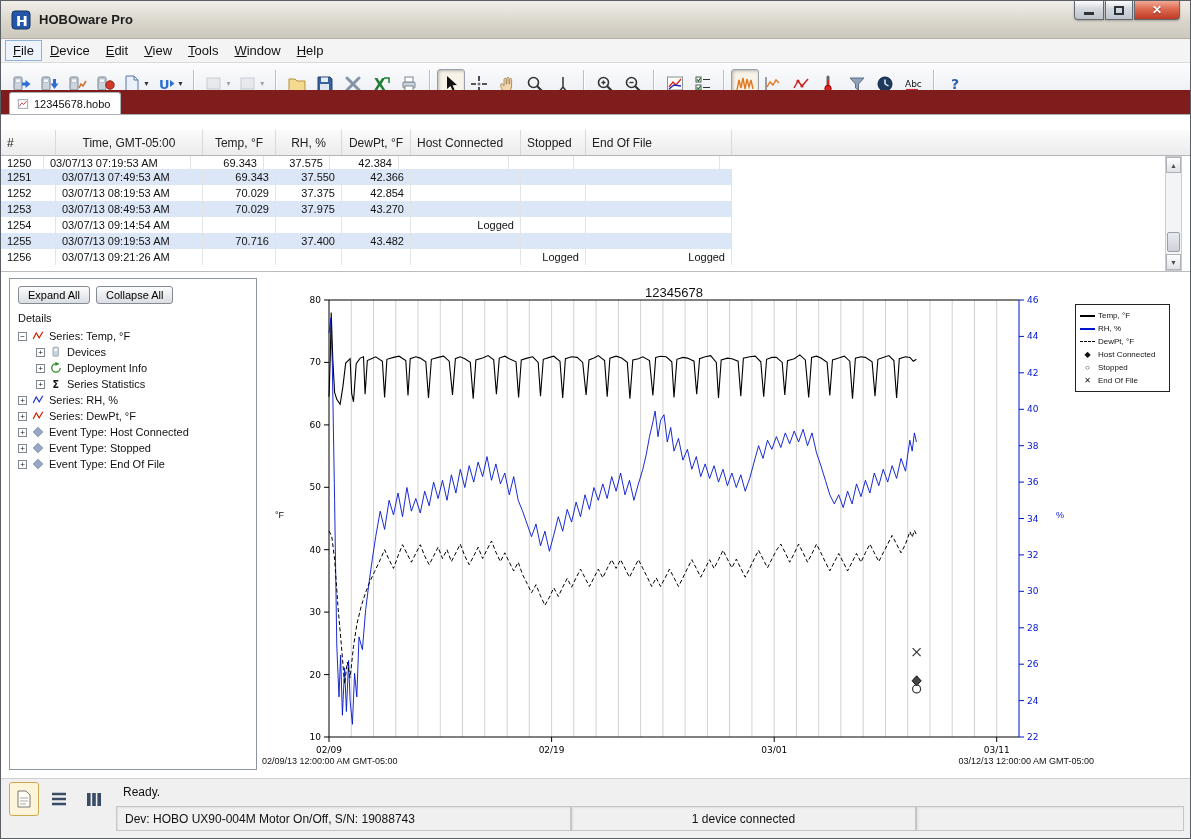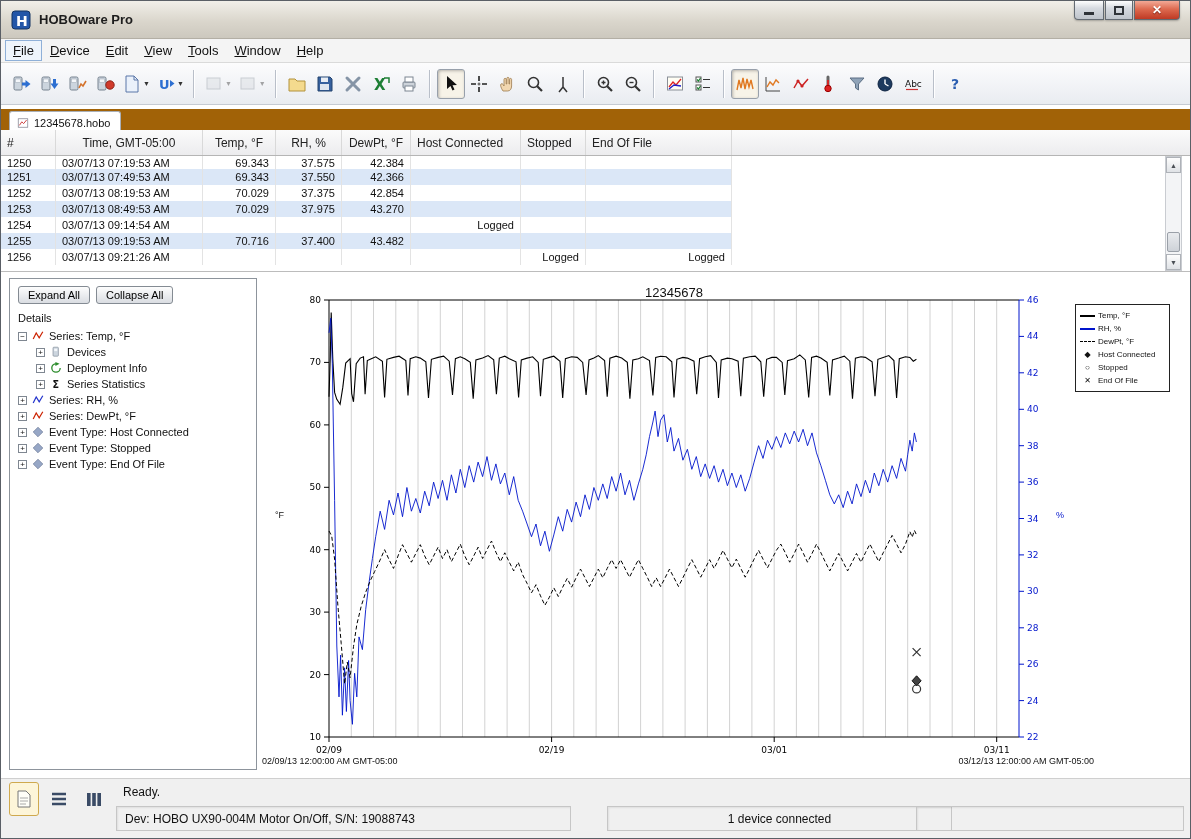--- a/index.html
+++ b/index.html
@@ -36,21 +36,21 @@
     display:flex; align-items:center; padding:0 6px; }
   .tsep { width:0; height:28px; border-left:1px solid #b9bfc9; border-right:1px solid #fff; margin:0 6px; }
   .tbtn { height:30px; min-width:28px; padding:0 2px; display:flex; align-items:center; justify-content:center;
     border:1px solid transparent; border-radius:3px; }
   .tbtn svg { width:20px; height:20px; display:block; }
   .tbtn .caret { font-size:7px; color:#333; margin-left:1px; }
   .tbtn.pressed { border-color:#98a0ab; background:#f7f3e8; box-shadow:inset 1px 1px 3px rgba(60,60,60,.35); }
   .tbtn.disabled { opacity:.42; }
 
   
-  .tabbar { position:absolute; top:108px; left:0; right:0; height:25px; background:#a16207; border-bottom:1px solid #aab0b8;text-decoration:underline; }
+  .tabbar { position:absolute; top:89px; left:0; right:0; height:25px; background:#7f1d1d; border-bottom:1px solid #aab0b8;text-decoration:underline; }
   .tab { position:absolute; left:8px; bottom:0; height:22px; display:flex; align-items:center; gap:5px;
     padding:0 10px 0 7px; background:#fff; border:1px solid #aab0b8; border-bottom:none;
     border-radius:3px 3px 0 0; font-size:11px; }
   .tab svg { width:12px; height:12px; display:block; }
 
   
   .table-area { position:absolute; top:129px; left:0; right:0; height:141px; background:#fff; }
   .thead { display:flex; height:26px; background:linear-gradient(#fbfbfb,#ececee);
     border-bottom:1px solid #b5b5b5; font-size:12px; color:#222; }
   .th { display:flex; align-items:center; padding:0 6px; border-right:1px solid #d9d9d9; flex:none; }
@@ -105,21 +105,21 @@
   .statusbar { position:absolute; top:777px; left:0; right:0; bottom:0; background:#f0f0f0; border-top:1px solid #cfcfcf; }
   .view-btns { position:absolute; left:8px; top:3px; display:flex; gap:5px; }
   .vbtn { width:30px; height:34px; display:flex; align-items:center; justify-content:center;
     border:1px solid transparent; border-radius:3px; }
   .vbtn svg { width:20px; height:20px; display:block; }
   .vbtn.selected { background:#fdf5d9; border-color:#cfa94e; }
   .s-ready { position:absolute; left:122px; top:6px; font-size:12px; }
   .sbox { position:absolute; top:27px; height:25px; border:1px solid #c6c6c6;
     box-shadow:inset 1px 1px 2px rgba(0,0,0,.07); font-size:12px; display:flex; align-items:center; }
   .sbox1 { left:115px; width:455px; padding-left:8px; }
-  .sbox2 { left:570px; width:345px; justify-content:center;margin-left:36px; }
+  .sbox2 { left:570px; width:345px; justify-content:center; }
   .sbox3 { left:915px; right:6px; }
 </style>
 </head>
 <body>
 
 <div class="window">
 
   <div class="titlebar">
     <span class="app-icon">
         <svg viewBox="0 0 20 20" xmlns="http://www.w3.org/2000/svg">
@@ -444,21 +444,21 @@
         <div class="th al-l" style="width: 65px;">
           <span>Stopped</span>
         </div>
         <div class="th al-l" style="width: 146px;">
           <span>End Of File</span>
         </div>
         <div class="th th-fill"></div>
       </div>
     <div class="tbody" id="tbody">
         <div class="trow clip" style="width: 731px;">
-          <div class="td al-l" style="width: 55px;">
+          <div class="td al-l" style="width: 43px;">
             <span>1250</span>
           </div>
           <div class="td al-l" style="width: 147px;">
             <span>03/07/13 07:19:53 AM</span>
           </div>
           <div class="td al-r" style="width: 73px;">
             <span>69.343</span>
           </div>
           <div class="td al-r" style="width: 66px;">
             <span>37.575</span>

